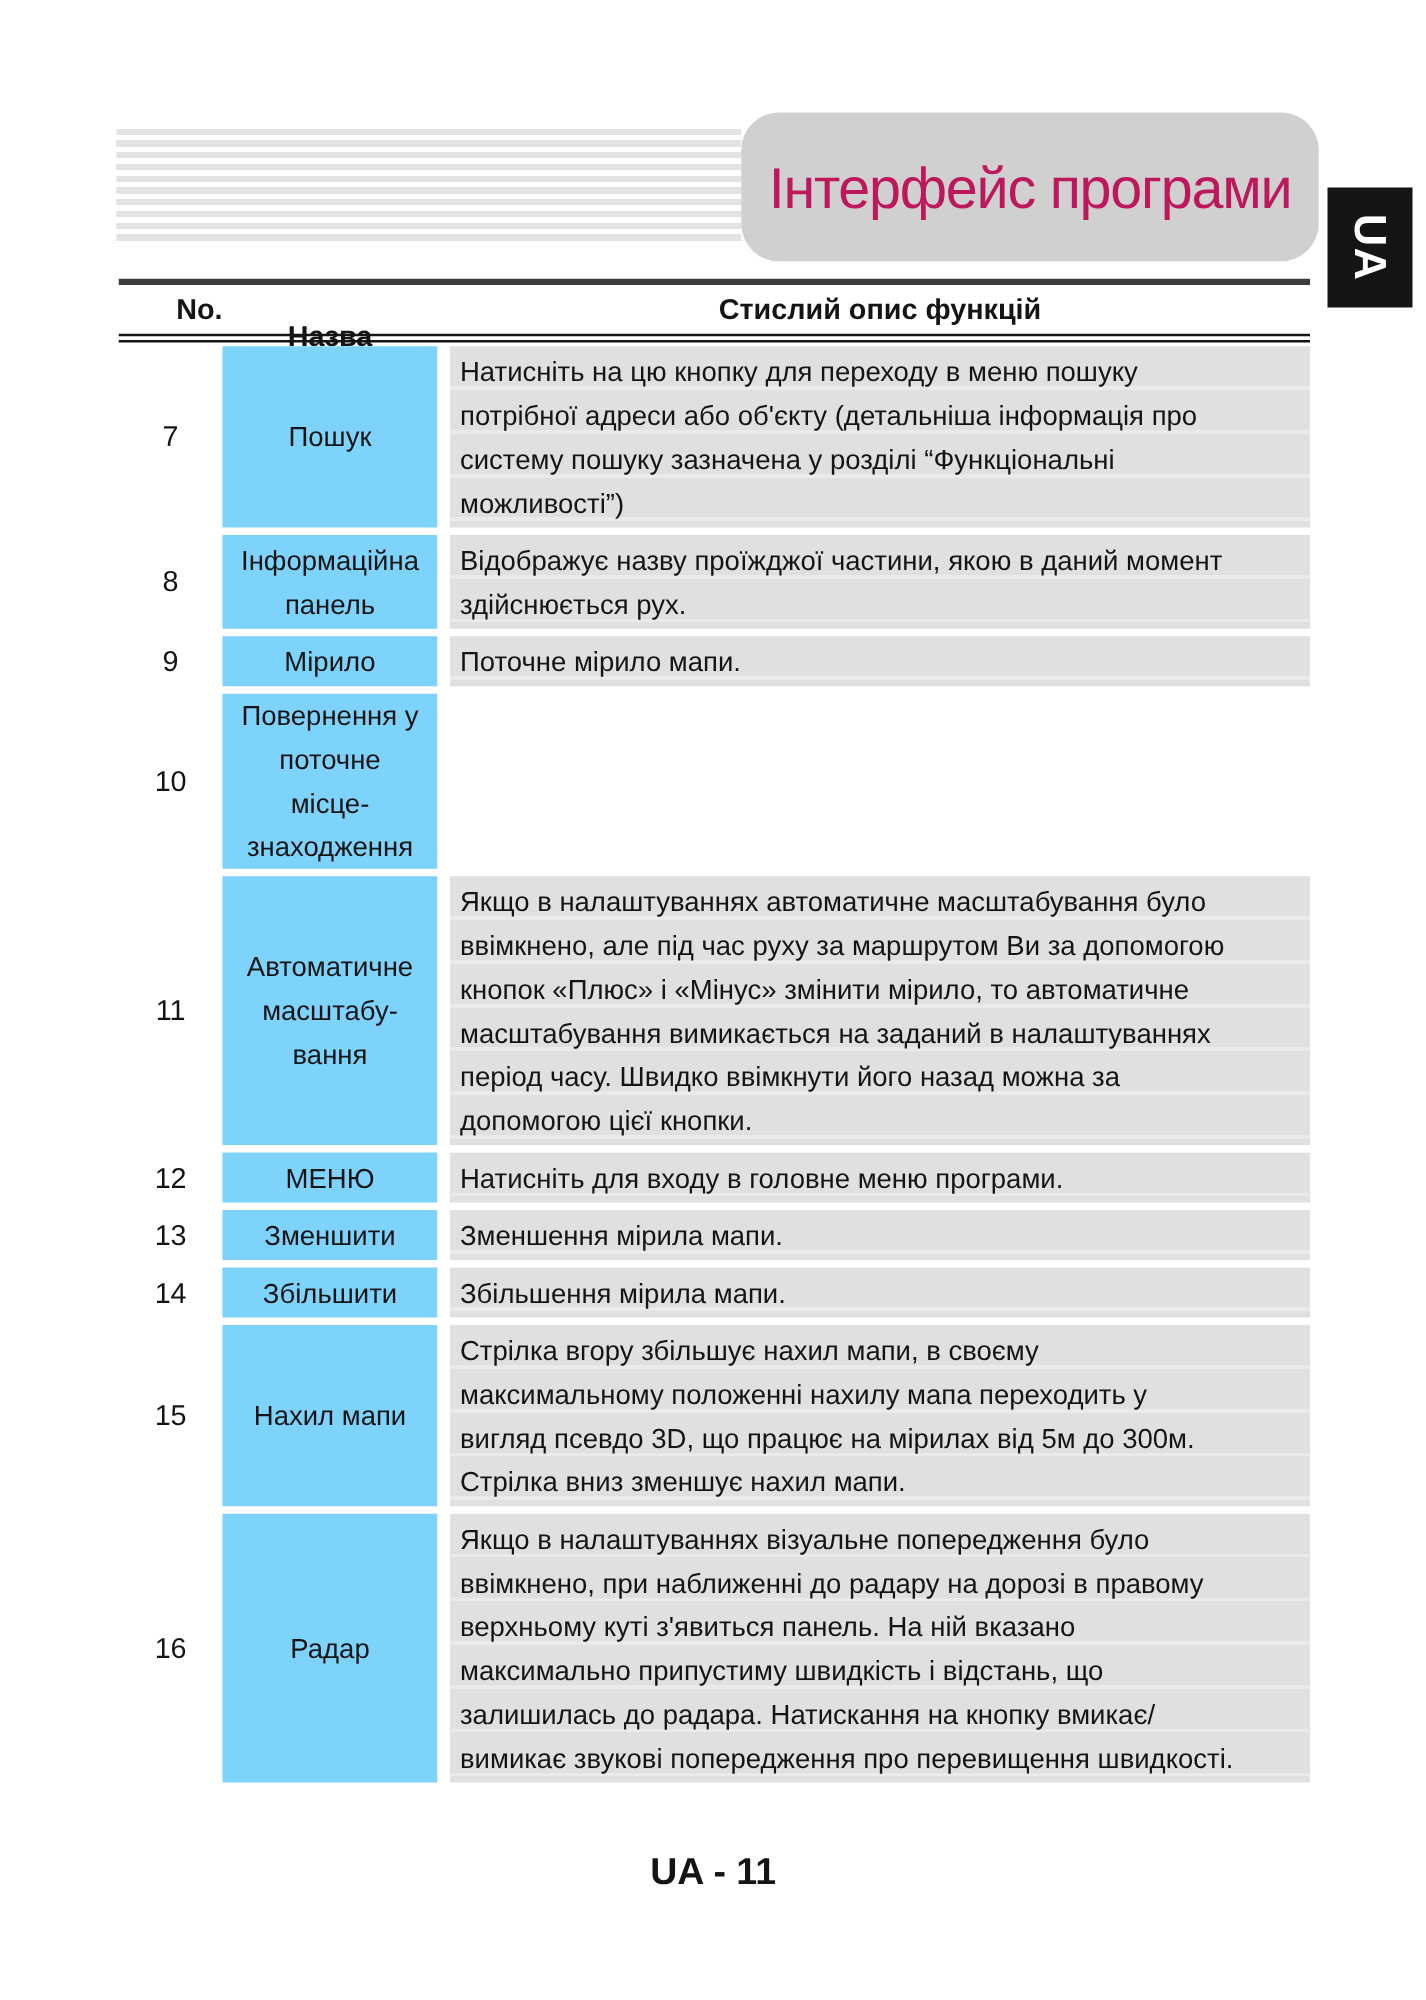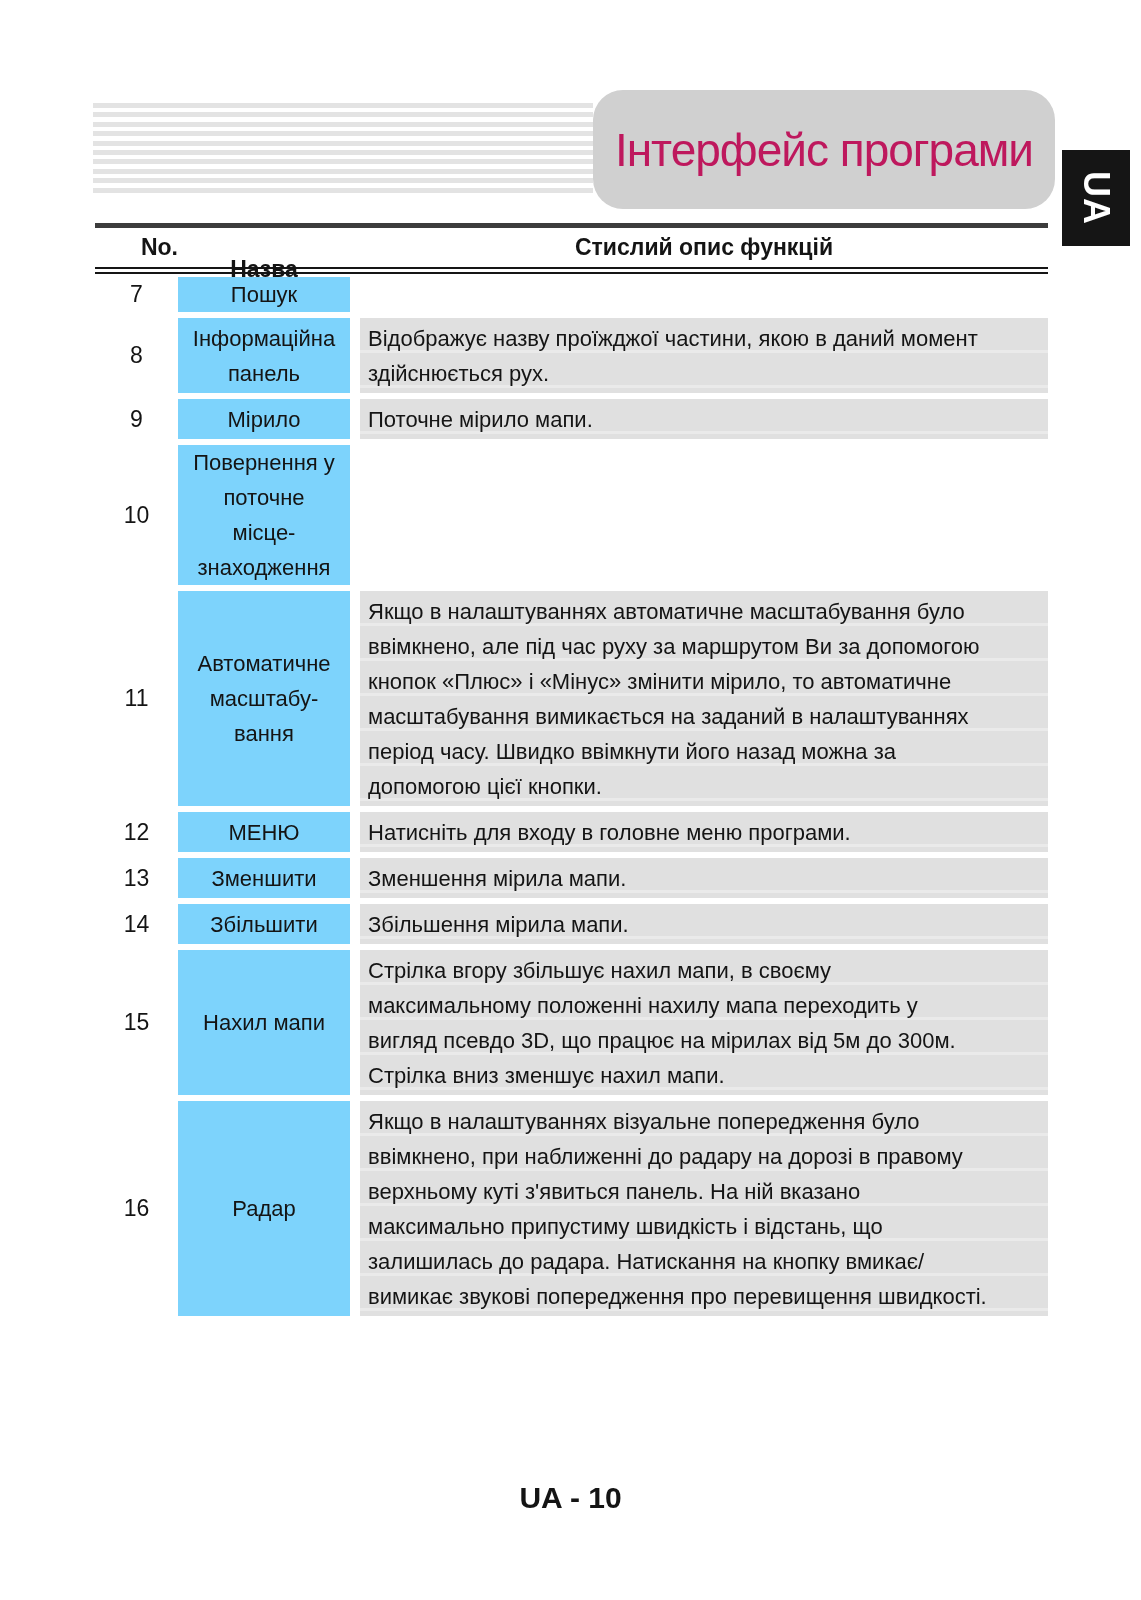--- a/index.html
+++ b/index.html
@@ -98,20 +98,24 @@
     </div>
 
     <div class="double-rule"></div>
 
     <div class="rows">
 
       <div class="row">
         <div class="c-no">7</div>
         <div class="c-name">Пошук</div>
         <div class="c-gap"></div>
+        <div class="c-desc">Натисніть на цю кнопку для переходу в меню пошуку
+потрібної адреси або об'єкту (детальніша інформація про
+систему пошуку зазначена у розділі “Функціональні
+можливості”)</div>
       </div>
 
       <div class="row">
         <div class="c-no">8</div>
         <div class="c-name">Інформаційна
 панель</div>
         <div class="c-gap"></div>
         <div class="c-desc">Відображує назву проїжджої частини, якою в даний момент
 здійснюється рух.</div>
       </div>
@@ -185,15 +189,15 @@
 ввімкнено, при наближенні до радару на дорозі в правому
 верхньому куті з'явиться панель. На ній вказано
 максимально припустиму швидкість і відстань, що
 залишилась до радара. Натискання на кнопку вмикає/
 вимикає звукові попередження про перевищення швидкості.</div>
       </div>
 
     </div>
   </div>
 
-  <div class="footer">UA - 10</div>
+  <div class="footer">UA - 11</div>
 
 </div>
 
 </body></html>

